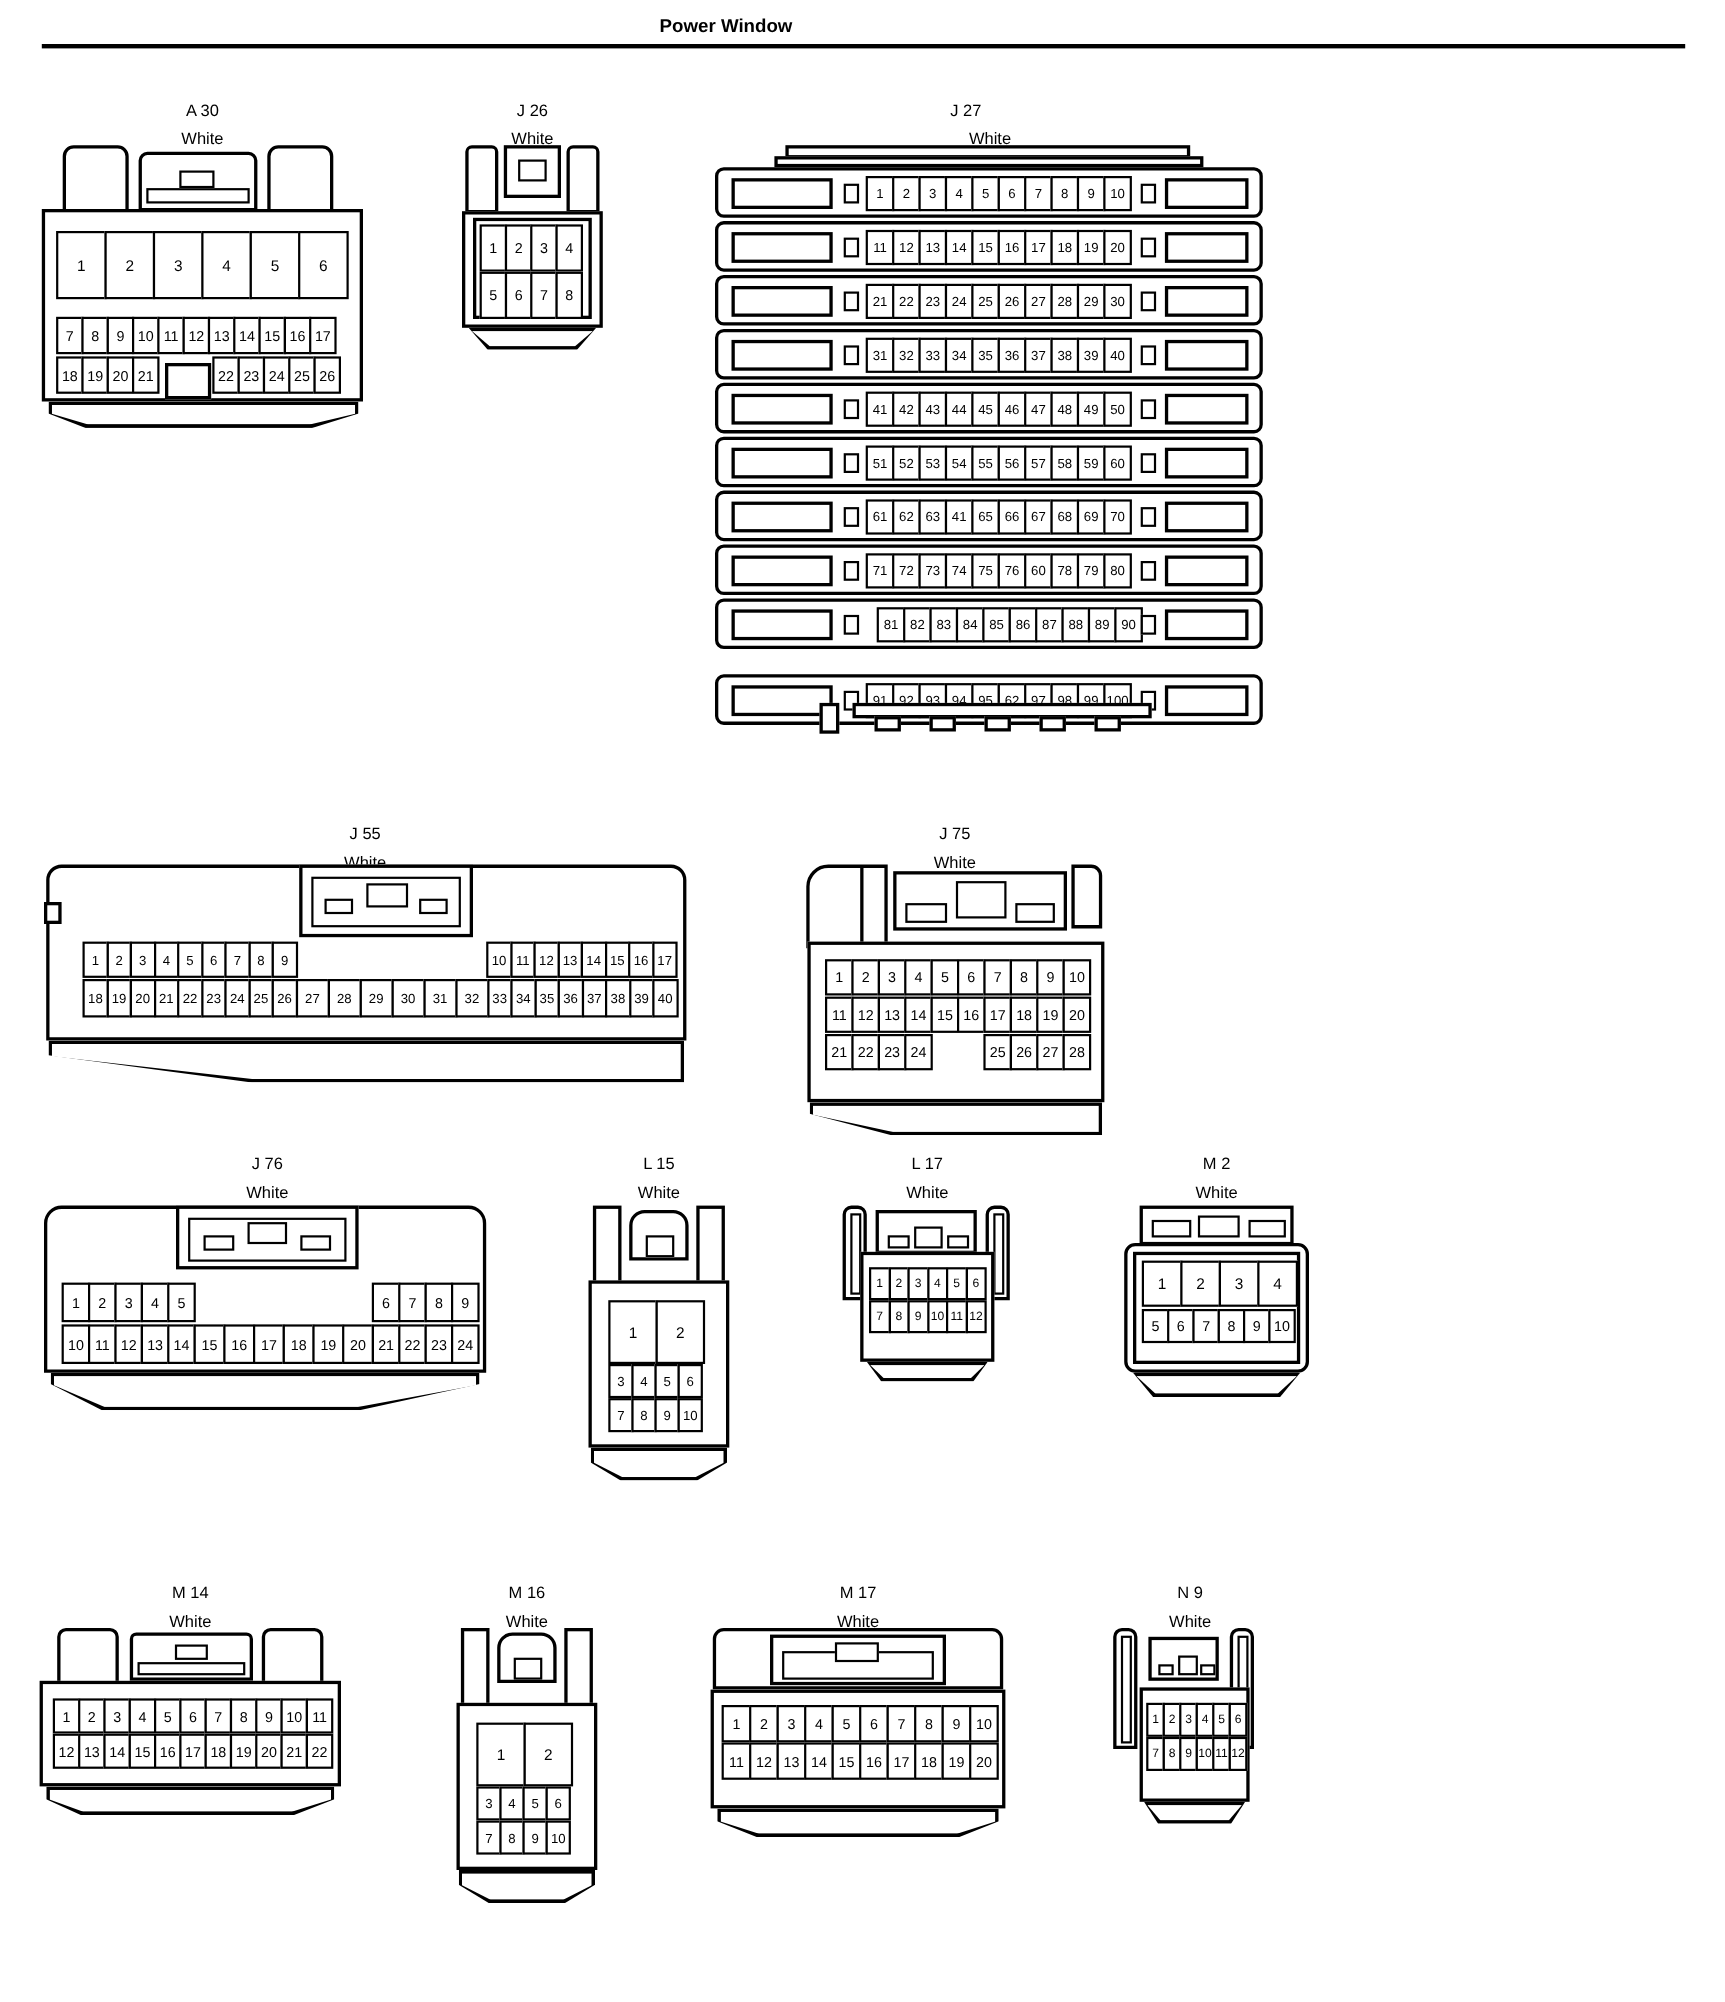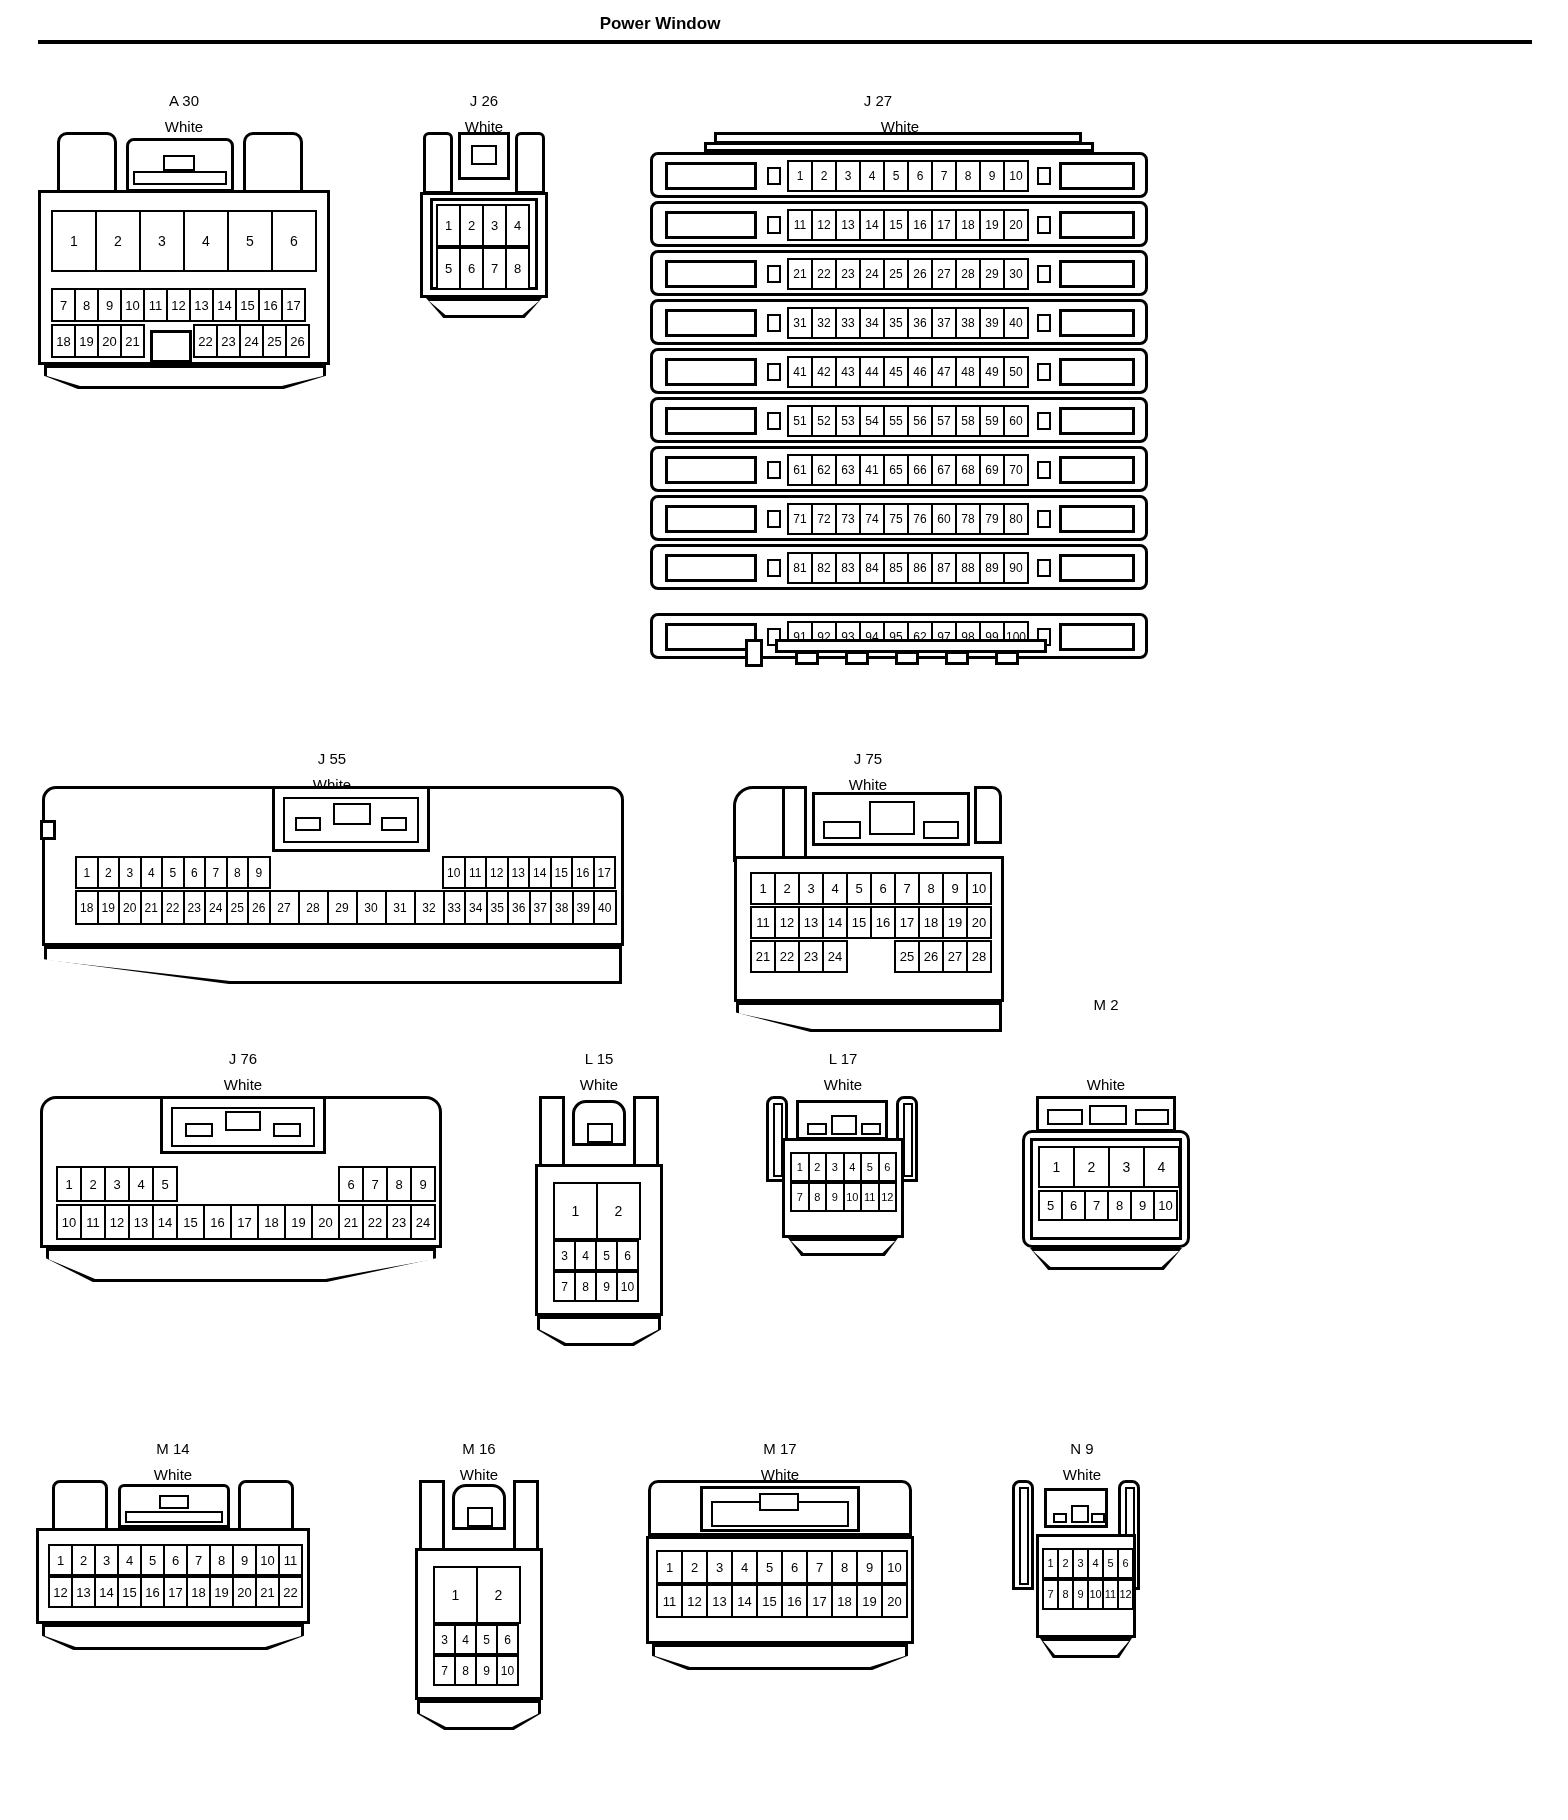--- a/index.html
+++ b/index.html
@@ -254,21 +254,21 @@
         <div class="pin">78</div>
         <div class="pin">79</div>
         <div class="pin">80</div>
       </div>
     <div class="j27sq" style="left:384px"></div>
     <div class="j27box r"></div>
   </div>
   <div class="j27row" style="top:544px">
     <div class="j27box l"></div>
     <div class="j27sq" style="left:114px"></div>
-    <div class="pinrow" style="left:134px;top:5px;--pw:26px;--ph:32px;--pf:12px">
+    <div class="pinrow" style="left:144px;top:5px;--pw:26px;--ph:32px;--pf:12px">
         <div class="pin">81</div>
         <div class="pin">82</div>
         <div class="pin">83</div>
         <div class="pin">84</div>
         <div class="pin">85</div>
         <div class="pin">86</div>
         <div class="pin">87</div>
         <div class="pin">88</div>
         <div class="pin">89</div>
         <div class="pin">90</div>
@@ -531,21 +531,21 @@
       <div class="pin">11</div>
       <div class="pin">12</div>
     </div>
   <div class="skirt" style="left:788px;top:1238px;width:110px;height:18px;--cp:polygon(0 0,100% 0,88% 100%,12% 100%)">
     <div class="fill"></div>
       <div class="inner"></div>
   </div>
 </div>
 
 <div>
-  <div class="lbl" style="left:1106px;top:996px">M 2</div>
+  <div class="lbl" style="left:1106px;top:1050px">M 2</div>
   <div class="lbl" style="left:1106px;top:1076px">White</div>
   <div class="b" style="left:1036px;top:1096px;width:140px;height:36px">
     <div class="b2" style="left:8px;top:10px;width:36px;height:16px"></div>
     <div class="b2" style="left:50px;top:6px;width:38px;height:20px"></div>
     <div class="b2" style="left:96px;top:10px;width:34px;height:16px"></div>
   </div>
   <div class="b" style="left:1022px;top:1130px;width:168px;height:118px;border-radius:10px"></div>
   <div class="b" style="left:1030px;top:1138px;width:152px;height:102px"></div>
   <div class="pinrow" style="left:1038px;top:1146px;--pw:37px;--ph:42px;--pf:14px">
       <div class="pin">1</div>

